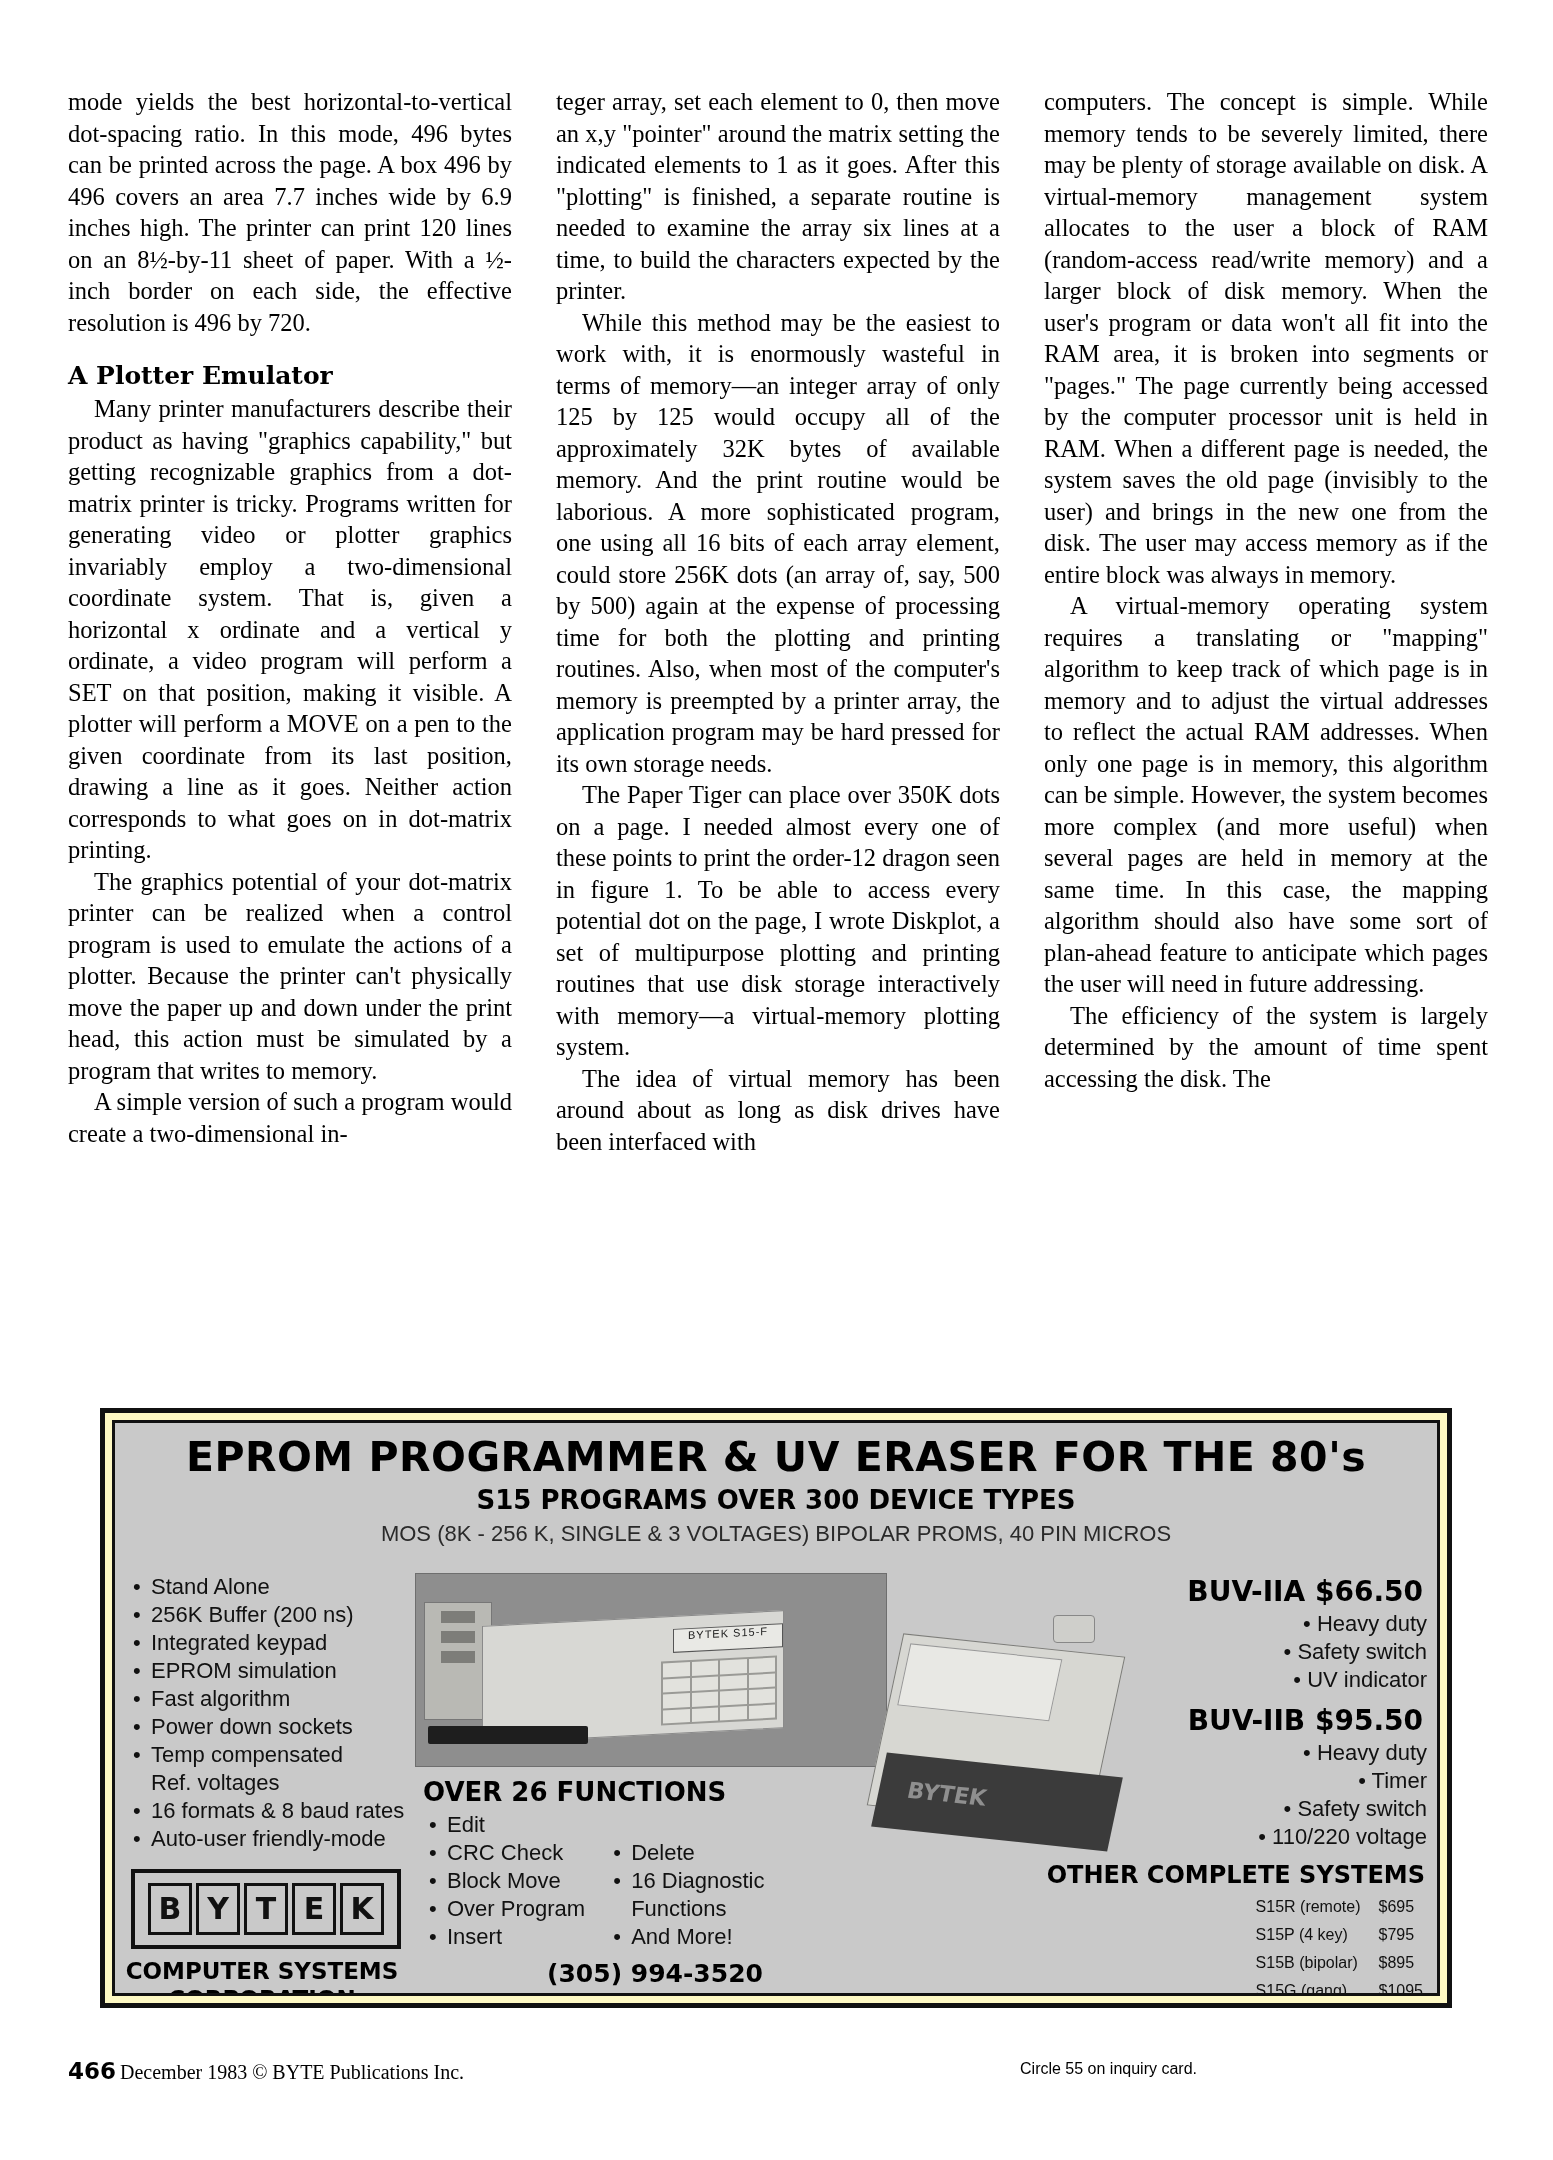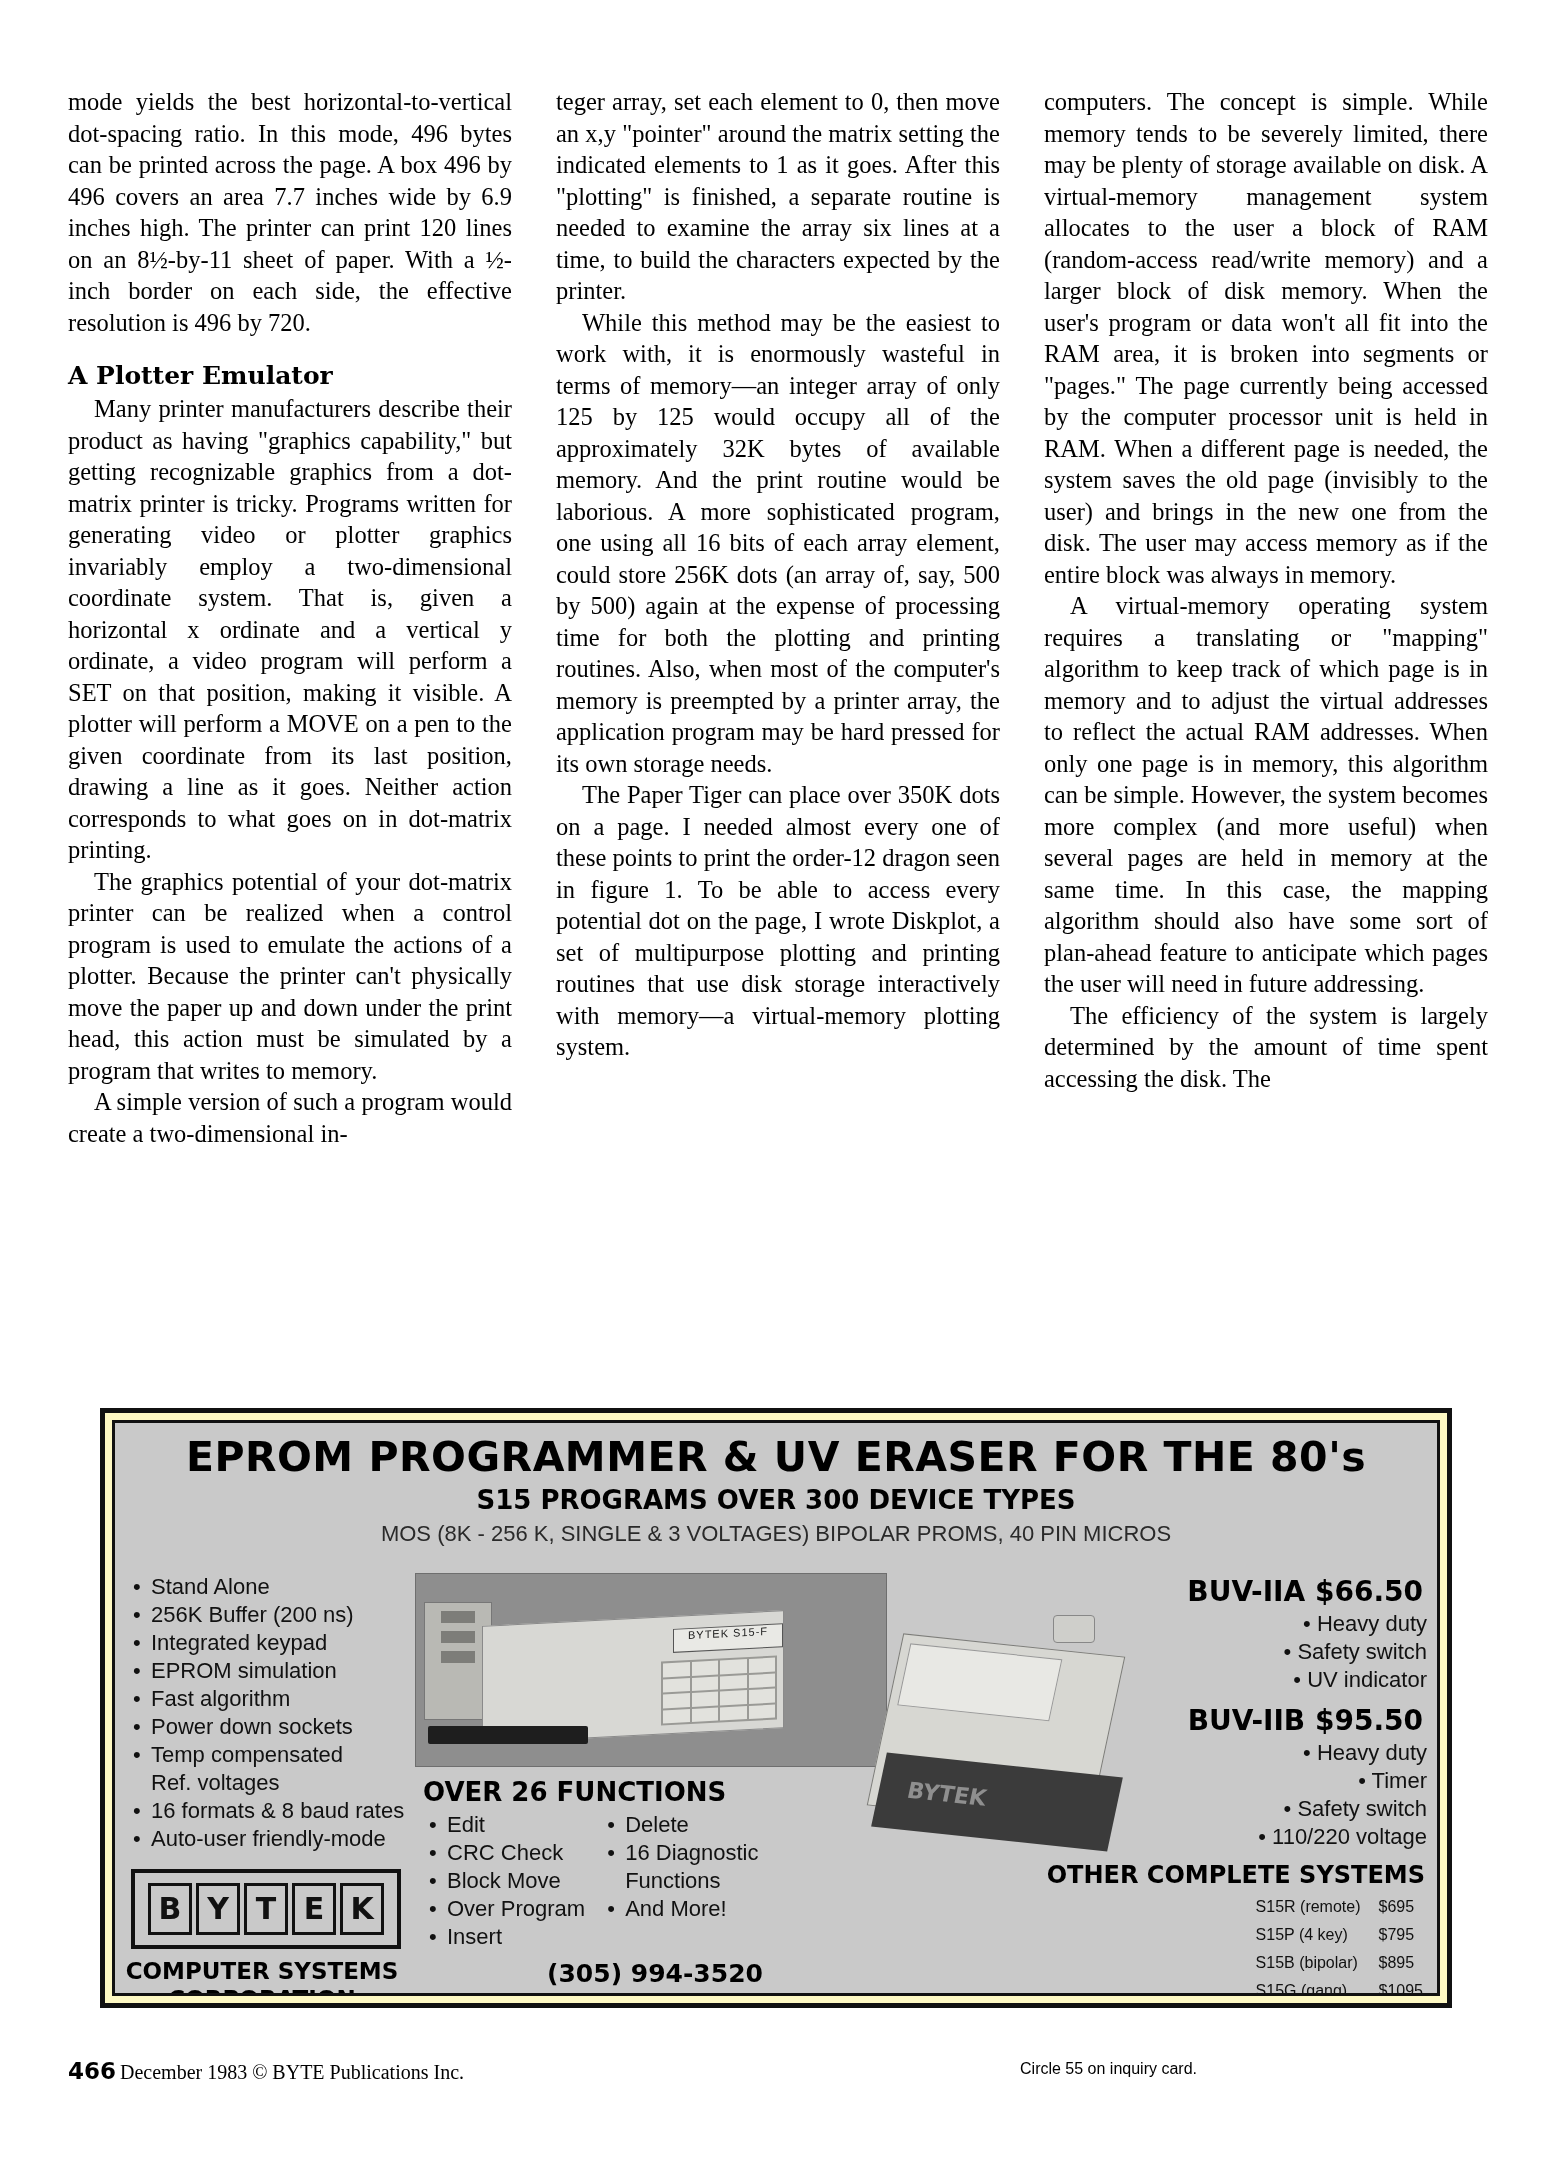--- a/index.html
+++ b/index.html
@@ -120,21 +120,21 @@
     position:absolute;left:12px;top:152px;width:160px;height:18px;background:#1e1e1e;border-radius:2px;
   }
   .dev-cap{
     position:absolute;left:0;bottom:4px;width:100%;text-align:center;
     font-family:"DejaVu Sans",sans-serif;font-weight:bold;font-size:27px;color:#fff;
     text-shadow:1px 1px 0 #333;
   }
   .mid-h{
     font-family:"DejaVu Sans",sans-serif;font-weight:bold;font-size:26px;margin:10px 0 4px 8px;color:#000;
   }
-  .fn-cols{display:flex;gap:16px;margin-left:8px;}
+  .fn-cols{display:flex;gap:22px;margin-left:8px;align-items:flex-end;}
   .fn-cols ul{list-style:none;margin:0;padding:0;}
   .fn-cols li{
     font-size:22px;line-height:28px;padding-left:24px;position:relative;color:#111;white-space:nowrap;
   }
   .fn-cols li.b:before{content:"\2022";position:absolute;left:6px;top:0;}
   .fn-cols li.nb{padding-left:24px;}
   .phone{
     text-align:center;font-family:"DejaVu Sans",sans-serif;font-weight:bold;font-size:25px;margin-top:8px;color:#000;
   }
   .addr{
@@ -203,20 +203,21 @@
       <h3>A Plotter Emulator</h3>
       <p class="indent">Many printer manufacturers describe their product as having "graphics capability," but getting recognizable graphics from a dot-matrix printer is tricky. Programs written for generating video or plotter graphics invariably employ a two-dimensional coordinate system. That is, given a horizontal x ordinate and a vertical y ordinate, a video program will perform a SET on that position, making it visible. A plotter will perform a MOVE on a pen to the given coordinate from its last position, drawing a line as it goes. Neither action corresponds to what goes on in dot-matrix printing.</p>
       <p class="indent">The graphics potential of your dot-matrix printer can be realized when a control program is used to emulate the actions of a plotter. Because the printer can't physically move the paper up and down under the print head, this action must be simulated by a program that writes to memory.</p>
       <p class="indent">A simple version of such a program would create a two-dimensional in-</p>
     </div>
 
     <div class="col">
       <p>teger array, set each element to 0, then move an x,y "pointer" around the matrix setting the indicated elements to 1 as it goes. After this "plotting" is finished, a separate routine is needed to examine the array six lines at a time, to build the characters expected by the printer.</p>
       <p class="indent">While this method may be the easiest to work with, it is enormously wasteful in terms of memory—an integer array of only 125 by 125 would occupy all of the approximately 32K bytes of available memory. And the print routine would be laborious. A more sophisticated program, one using all 16 bits of each array element, could store 256K dots (an array of, say, 500 by 500) again at the expense of processing time for both the plotting and printing routines. Also, when most of the computer's memory is preempted by a printer array, the application program may be hard pressed for its own storage needs.</p>
       <p class="indent">The Paper Tiger can place over 350K dots on a page. I needed almost every one of these points to print the order-12 dragon seen in figure 1. To be able to access every potential dot on the page, I wrote Diskplot, a set of multipurpose plotting and printing routines that use disk storage interactively with memory—a virtual-memory plotting system.</p>
+      <p class="indent">The idea of virtual memory has been around about as long as disk drives have been interfaced with</p>
     </div>
 
     <div class="col">
       <p>computers. The concept is simple. While memory tends to be severely limited, there may be plenty of storage available on disk. A virtual-memory management system allocates to the user a block of RAM (random-access read/write memory) and a larger block of disk memory. When the user's program or data won't all fit into the RAM area, it is broken into segments or "pages." The page currently being accessed by the computer processor unit is held in RAM. When a different page is needed, the system saves the old page (invisibly to the user) and brings in the new one from the disk. The user may access memory as if the entire block was always in memory.</p>
       <p class="indent">A virtual-memory operating system requires a translating or "mapping" algorithm to keep track of which page is in memory and to adjust the virtual addresses to reflect the actual RAM addresses. When only one page is in memory, this algorithm can be simple. However, the system becomes more complex (and more useful) when several pages are held in memory at the same time. In this case, the mapping algorithm should also have some sort of plan-ahead feature to anticipate which pages the user will need in future addressing.</p>
       <p class="indent">The efficiency of the system is largely determined by the amount of time spent accessing the disk. The</p>
     </div>
 
   </div>
 

